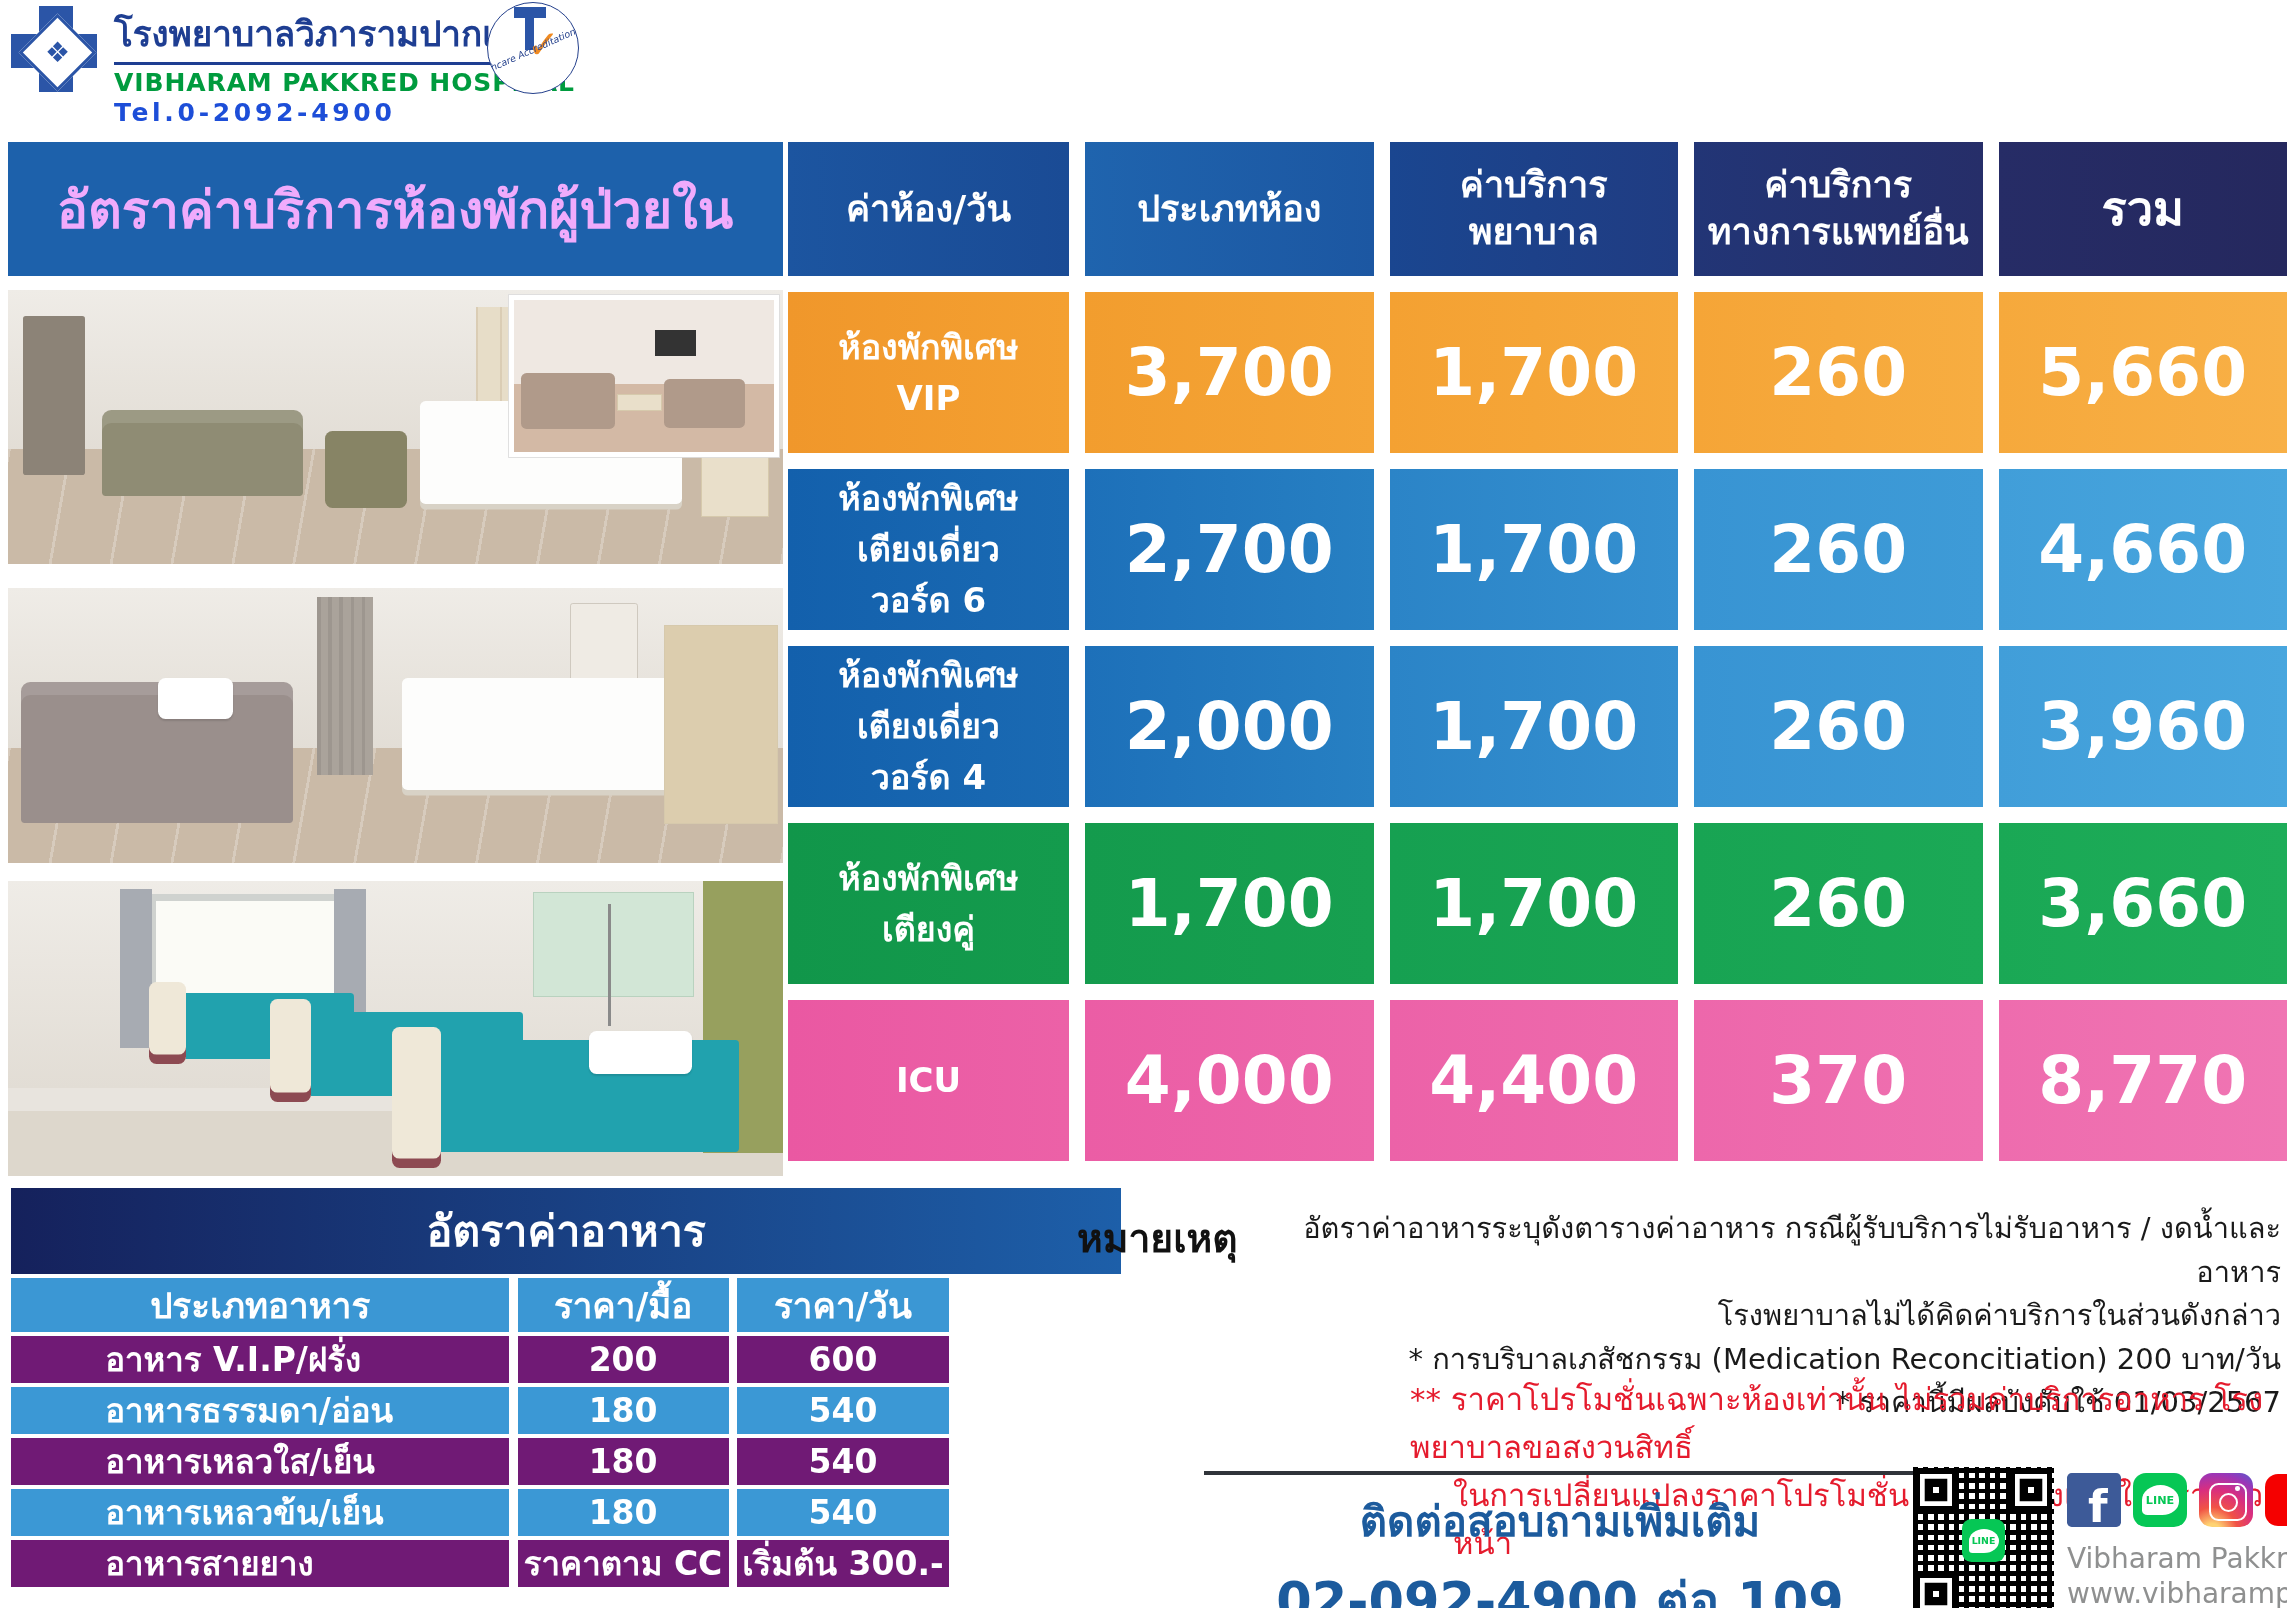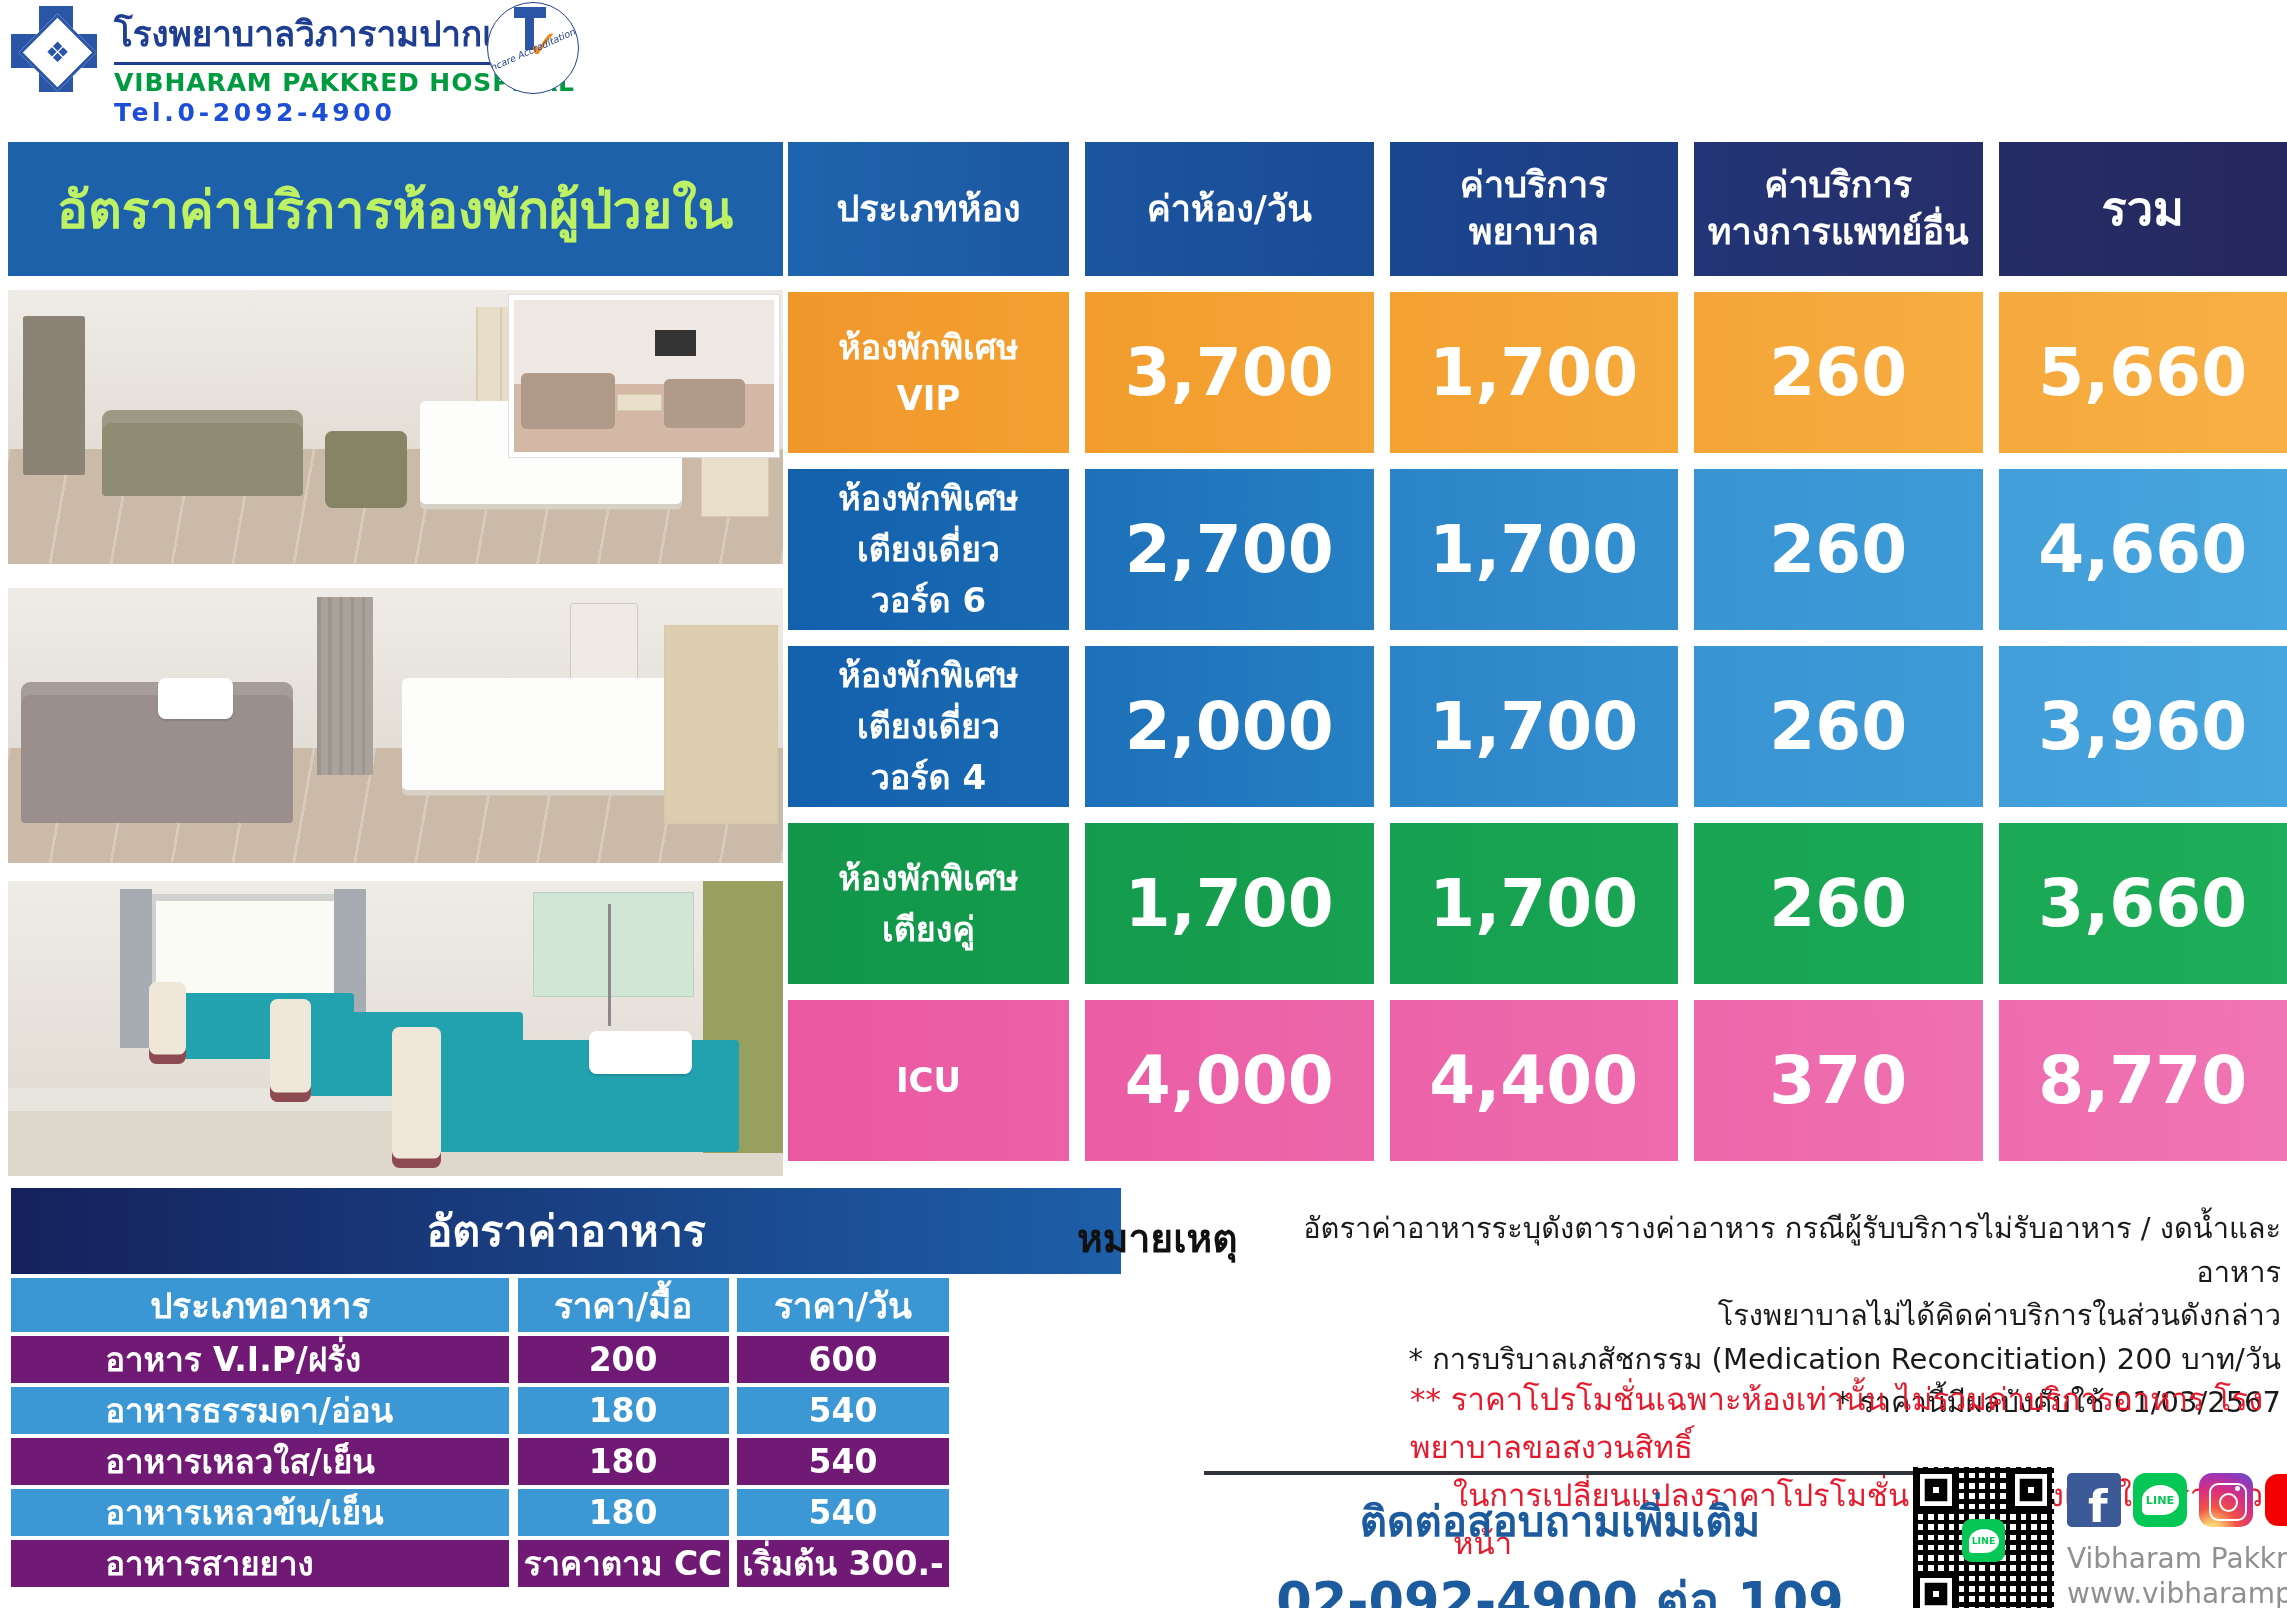--- a/index.html
+++ b/index.html
@@ -16,21 +16,21 @@
   .bth{font-size:35px;font-weight:bold;color:#1e3e92;border-bottom:3.7px solid #1e3e92;padding-bottom:1.9px;display:inline-block;}
   .ben{font-size:25px;font-weight:bold;color:#009b3e;margin-top:2.8px;letter-spacing:0.9px;}
   .btel{font-size:25px;font-weight:bold;color:#1d4ed8;letter-spacing:3.7px;margin-top:0.9px;}
   .ha{position:absolute;left:487px;top:1.9px;width:90px;height:90px;border-radius:50%;background:#fff;border:1.9px solid #24408c;overflow:hidden;}
   .hatext{position:absolute;left:-26px;top:39px;width:150px;font-size:9.4px;font-style:italic;color:#24408c;transform:rotate(-24deg);white-space:nowrap;}
   .hacv{position:absolute;left:37px;top:15px;width:9.4px;height:32px;background:#2b55a7;}
   .hach{position:absolute;left:26px;top:3.7px;width:32px;height:11.2px;background:#2b55a7;}
   .hachk{position:absolute;left:39px;top:19px;color:#f08a21;font-size:39px;font-weight:bold;}
 
   
-  .title{position:absolute;left:7.5px;top:142px;width:775px;height:134px;background:#1d61ab;color:#bef264;
+  .title{position:absolute;left:7.5px;top:142px;width:775px;height:134px;background:#1d61ab;color:#f0abfc;
          display:flex;align-items:center;justify-content:center;font-weight:bold;font-size:52px;white-space:nowrap;}
 
   
   .rates{position:absolute;left:788px;top:142px;width:1499px;height:1019px;display:grid;
          grid-template-columns:281px 1fr 1fr 1fr 1fr;grid-template-rows:134px repeat(5,1fr);gap:16px;}
   .cell{display:flex;align-items:center;justify-content:center;color:#fff;font-weight:bold;text-align:center;white-space:pre-line;}
   .hcell{font-size:36px;line-height:1.3;}
   .rlabel{font-size:34px;line-height:1.5;}
   .num{font-size:66px;}
   .hd.k0{background:linear-gradient(90deg,#1f64ae,#1c57a2);}
@@ -150,22 +150,22 @@
   <div class="ha">
     <div class="hacv"></div>
     <div class="hach"></div>
     <div class="hachk">✓</div>
     <div class="hatext">Healthcare Accreditation</div>
   </div>
 
   <div class="title">อัตราค่าบริการห้องพักผู้ป่วยใน</div>
 
   <div class="rates">
+    <div class="cell hcell hd k1">ค่าห้อง/วัน</div>
     <div class="cell hcell hd k0">ประเภทห้อง</div>
-    <div class="cell hcell hd k1">ค่าห้อง/วัน</div>
     <div class="cell hcell hd k2">ค่าบริการ
 พยาบาล</div>
     <div class="cell hcell hd k3">ค่าบริการ
 ทางการแพทย์อื่น</div>
     <div class="cell hcell hd k4">รวม</div>
 
     <div class="cell rlabel or k0">ห้องพักพิเศษ
 VIP</div>
     <div class="cell num or k1">3,700</div>
     <div class="cell num or k2">1,700</div>

